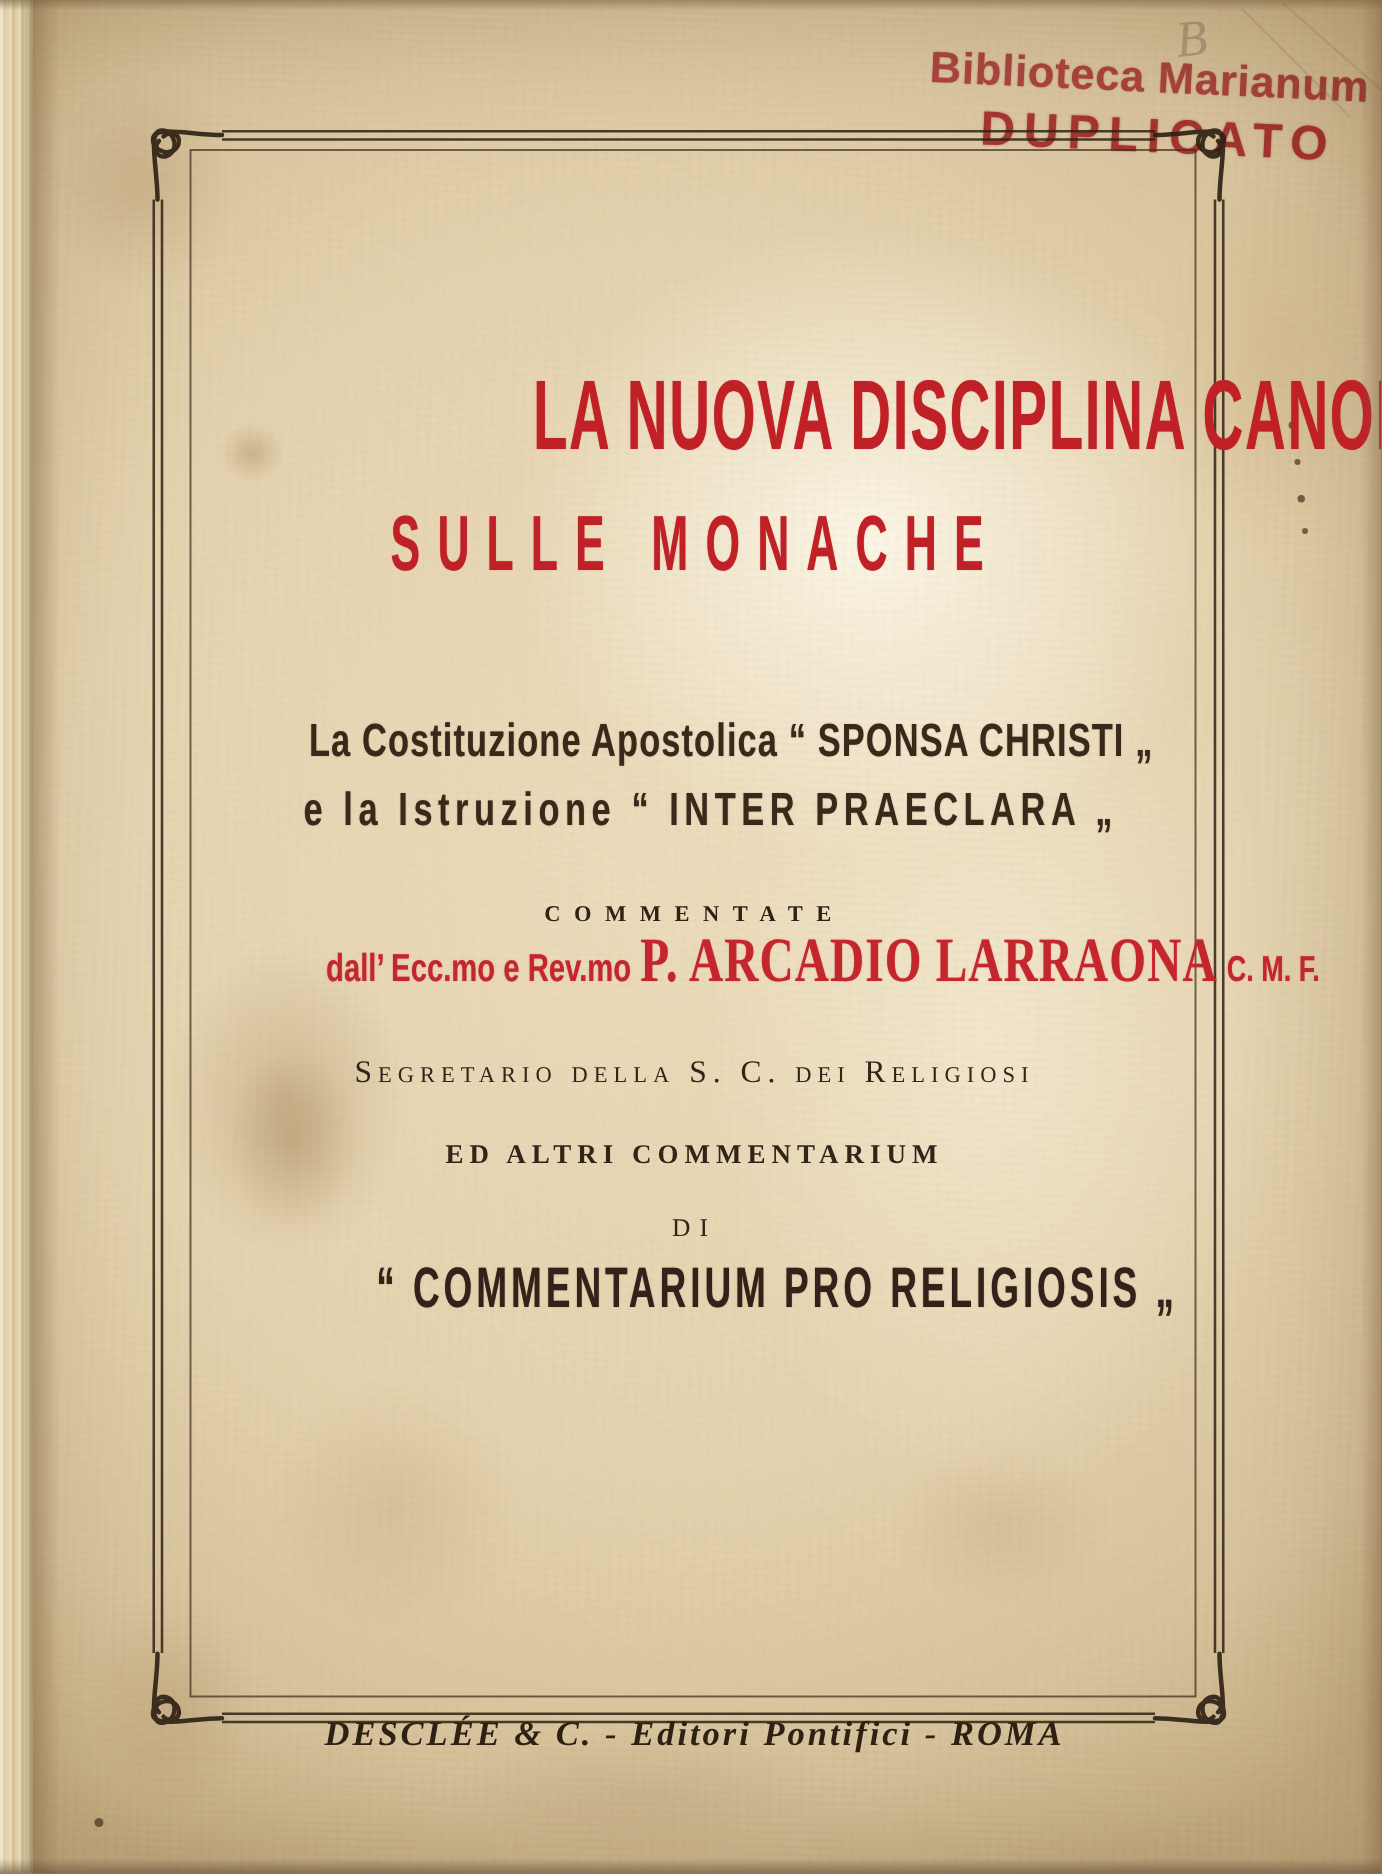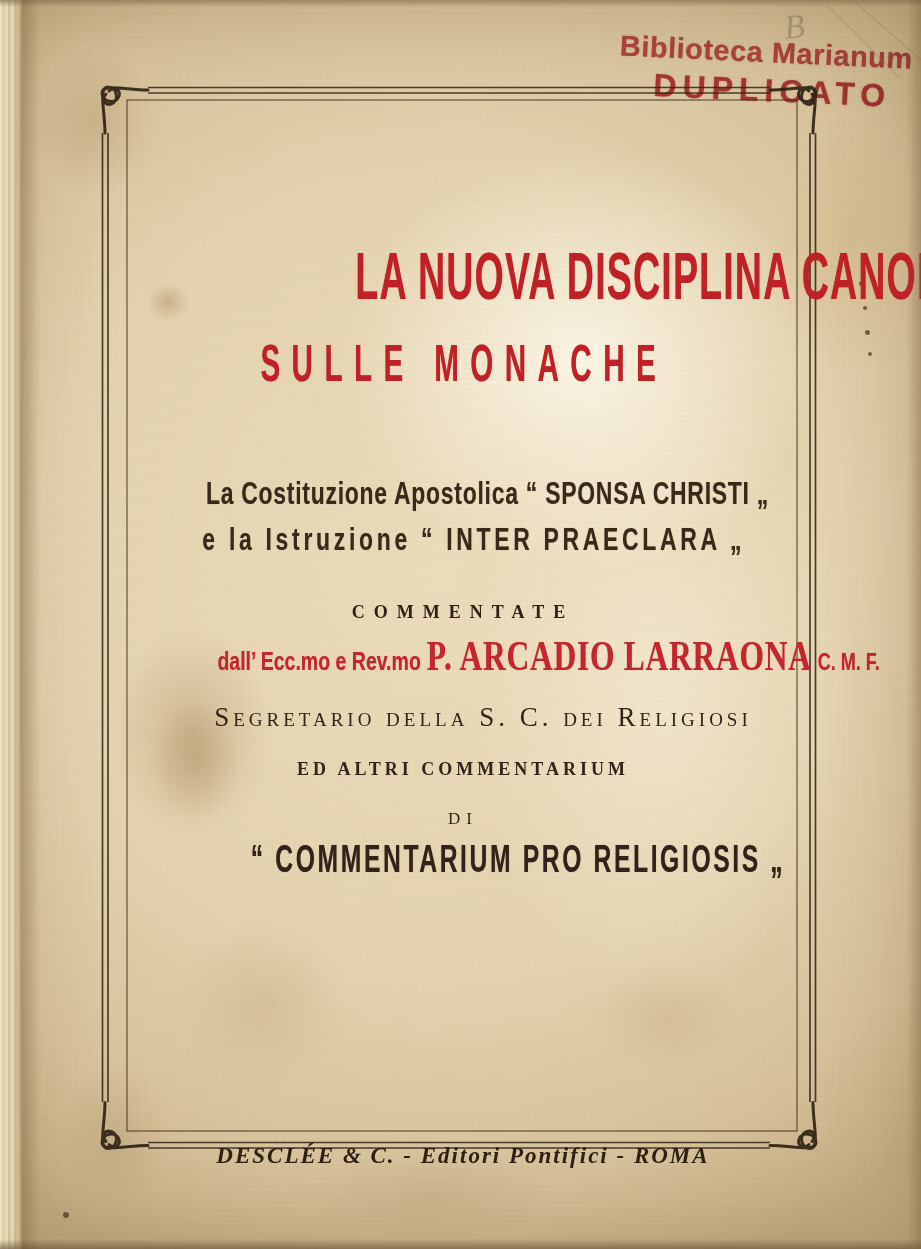--- a/index.html
+++ b/index.html
@@ -51,29 +51,29 @@
   .title-2{top:337px;font-size:52px;letter-spacing:20px;}
   .title-2 .squeeze{transform:scaleX(.57);}
 
   .subtitle{color:#3a281a;font-family:"Liberation Sans",sans-serif;font-weight:700;
             text-shadow:0 0 1px rgba(58,40,26,.4);}
   .subtitle-1{top:478px;font-size:31px;letter-spacing:1px;}
   .subtitle-1 .squeeze{transform:scaleX(.74);}
   .subtitle-2{top:524px;font-size:31px;letter-spacing:5px;}
   .subtitle-2 .squeeze{transform:scaleX(.74);}
 
-  .commentate{top:603px;font-size:18px;letter-spacing:9px;color:#2f2115;font-weight:700;}
+  .commentate{top:603px;font-size:15px;letter-spacing:9px;color:#2f2115;font-weight:700;}
 
-  .author-line{top:635px;color:#c3262c;text-shadow:0 0 1px rgba(195,38,44,.5);}
+  .author-line{top:620px;color:#c3262c;text-shadow:0 0 1px rgba(195,38,44,.5);}
   .author-line .squeeze{transform:scaleX(.75);}
   .author-prefix{font-family:"Liberation Sans",sans-serif;font-weight:700;font-size:26px;}
   .author-name{font-family:"Liberation Serif",serif;font-weight:700;font-size:42px;letter-spacing:1px;margin:0 8px;}
   .author-post{font-family:"Liberation Sans",sans-serif;font-weight:700;font-size:24px;}
 
-  .role{top:704px;font-size:27px;font-variant:small-caps;letter-spacing:4px;color:#33241a;padding-left:20px;}
+  .role{top:704px;font-size:21px;font-variant:small-caps;letter-spacing:4px;color:#33241a;}
   .collaborators{top:760px;font-size:18px;letter-spacing:4px;color:#33241a;font-weight:700;}
   .of-word{top:810px;font-size:17px;letter-spacing:6px;color:#33241a;font-weight:400;}
 
   .journal{top:840px;font-size:38px;font-family:"Liberation Sans",sans-serif;font-weight:700;
            letter-spacing:4px;color:#33211a;text-shadow:0 0 1px rgba(51,33,26,.45);text-align:right;}
   .journal .squeeze{transform:scaleX(.65);}
 
   .publisher{top:1144px;font-size:23px;font-style:italic;letter-spacing:2px;color:#2e2114;
              font-weight:700;}
 

